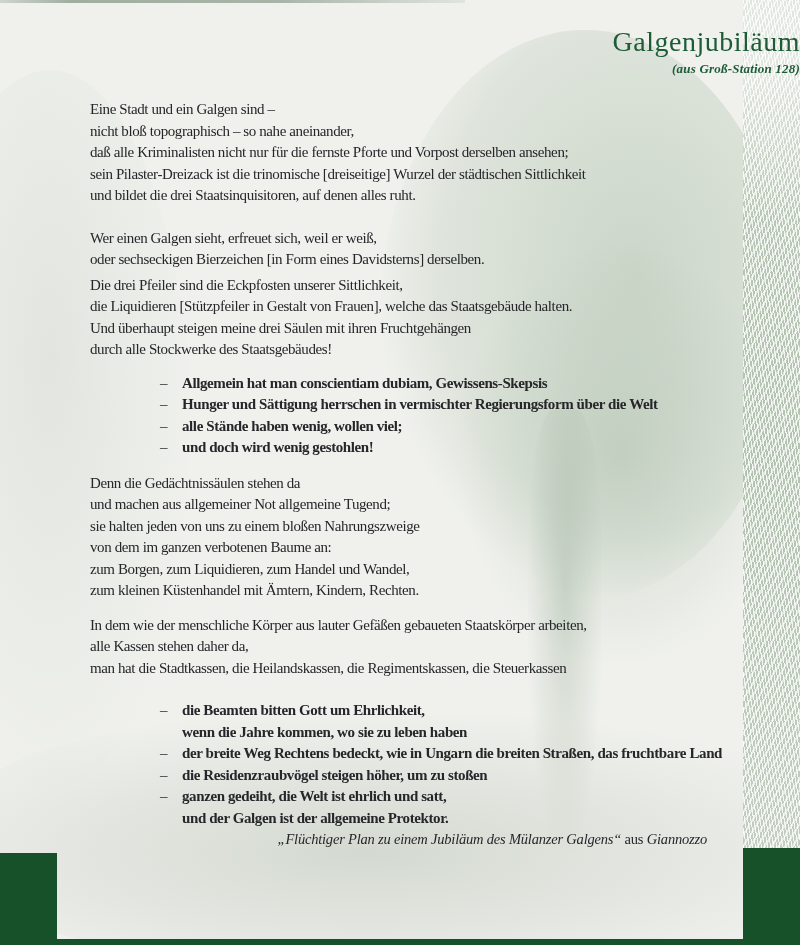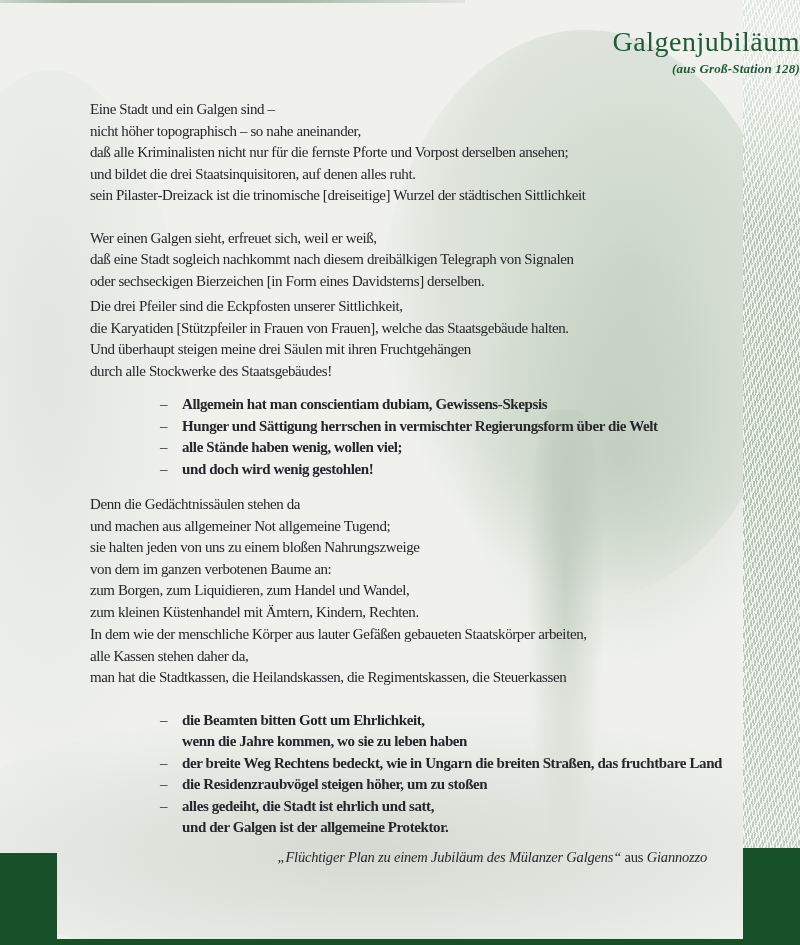--- a/index.html
+++ b/index.html
@@ -60,26 +60,26 @@
     letter-spacing:.2px;
   }
   .poem{
     margin:22px 0 0 90px;
     font-size:15px;line-height:21.5px;color:var(--body-text);
     letter-spacing:-.4px;
   }
   .line{white-space:nowrap;}
   .stanza{margin-bottom:21px;}
   .s0{margin-bottom:21px}.s1{margin-bottom:4px}.s2{margin-bottom:12px}
-  .s3{margin-bottom:14px}.s4{margin-bottom:1px}.s5{}.s6{margin-bottom:0}
+  .s3{margin-bottom:14px}.s4{margin-bottom:13px}.s5{}.s6{margin-bottom:0}
   .list-item{display:flex;align-items:flex-start;}
   .dash{width:22px;flex:0 0 22px;margin-left:70px;}
   .item-lines{flex:1 1 auto;min-width:0;font-weight:bold;}
   .footer{
-    margin-top:10px;text-align:right;padding-right:93px;
+    margin-top:2px;text-align:right;padding-right:93px;
     font-size:14.5px;color:var(--body-text);letter-spacing:-.2px;
   }
   .footer .q,.footer .s{font-style:italic;}
 </style>
 </head>
 <body>
 
 <div class="page">
 
   <div class="etching">
@@ -96,33 +96,32 @@
   <div class="block block-right"></div>
   <div class="block bar-bottom"></div>
 
   <div class="content">
     <h1 class="title">Galgenjubiläum</h1>
     <div class="subtitle">(aus Groß-Station 128)</div>
 
     <div class="poem" id="poem">
         <div class="stanza s0">
           <div class="line">Eine Stadt und ein Galgen sind –</div>
-          <div class="line">nicht höher topographisch – so nahe aneinander,</div>
+          <div class="line">nicht bloß topographisch – so nahe aneinander,</div>
           <div class="line">daß alle Kriminalisten nicht nur für die fernste Pforte und Vorpost derselben ansehen;</div>
+          <div class="line">sein Pilaster-Dreizack ist die trinomische [dreiseitige] Wurzel der städtischen Sittlichkeit</div>
           <div class="line">und bildet die drei Staatsinquisitoren, auf denen alles ruht.</div>
-          <div class="line">sein Pilaster-Dreizack ist die trinomische [dreiseitige] Wurzel der städtischen Sittlichkeit</div>
         </div>
         <div class="stanza s1">
           <div class="line">Wer einen Galgen sieht, erfreuet sich, weil er weiß,</div>
-          <div class="line">daß eine Stadt sogleich nachkommt nach diesem dreibälkigen Telegraph von Signalen</div>
           <div class="line">oder sechseckigen Bierzeichen [in Form eines Davidsterns] derselben.</div>
         </div>
         <div class="stanza s2">
           <div class="line">Die drei Pfeiler sind die Eckpfosten unserer Sittlichkeit,</div>
-          <div class="line">die Karyatiden [Stützpfeiler in Frauen von Frauen], welche das Staatsgebäude halten.</div>
+          <div class="line">die Liquidieren [Stützpfeiler in Gestalt von Frauen], welche das Staatsgebäude halten.</div>
           <div class="line">Und überhaupt steigen meine drei Säulen mit ihren Fruchtgehängen</div>
           <div class="line">durch alle Stockwerke des Staatsgebäudes!</div>
         </div>
         <div class="stanza s3">
           <div class="list-item">
             <span class="dash">–</span>
             <div class="item-lines">
               <div class="line">Allgemein hat man conscientiam dubiam, Gewissens-Skepsis</div>
             </div>
           </div>
@@ -174,21 +173,21 @@
           </div>
           <div class="list-item">
             <span class="dash">–</span>
             <div class="item-lines">
               <div class="line">die Residenzraubvögel steigen höher, um zu stoßen</div>
             </div>
           </div>
           <div class="list-item">
             <span class="dash">–</span>
             <div class="item-lines">
-              <div class="line">alles gedeiht, die Stadt ist ehrlich und satt,</div>
+              <div class="line">ganzen gedeiht, die Welt ist ehrlich und satt,</div>
               <div class="line">und der Galgen ist der allgemeine Protektor.</div>
             </div>
           </div>
         </div>
       </div>
 
     <div class="footer"><span class="q">„Flüchtiger Plan zu einem Jubiläum des Mülanzer Galgens“</span><span class="c"> aus </span><span class="s">Giannozzo</span></div>
   </div>
 
 </div>

